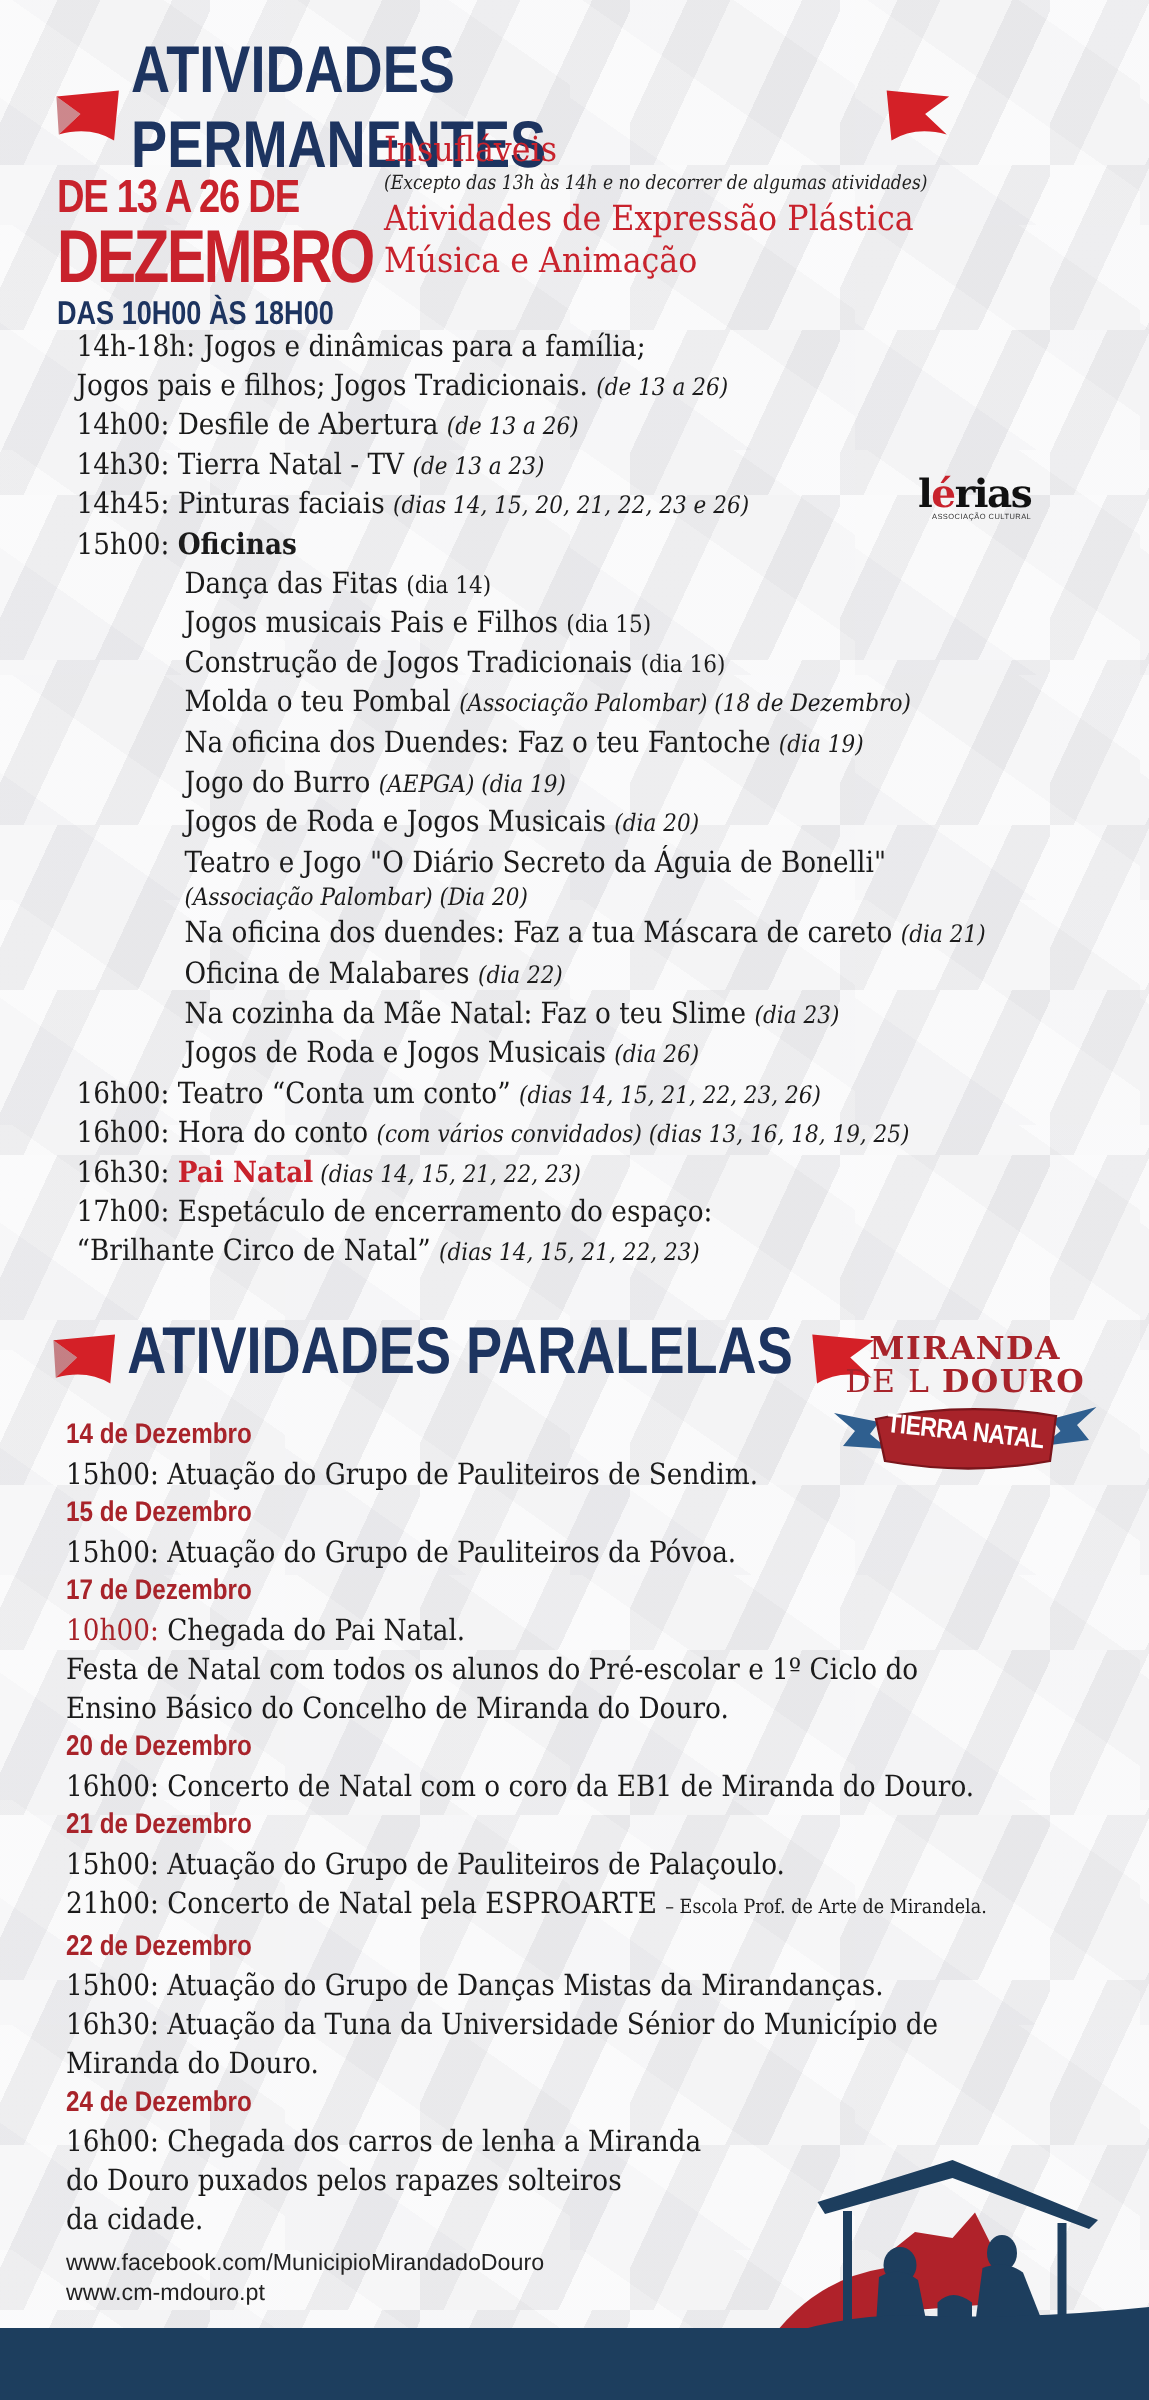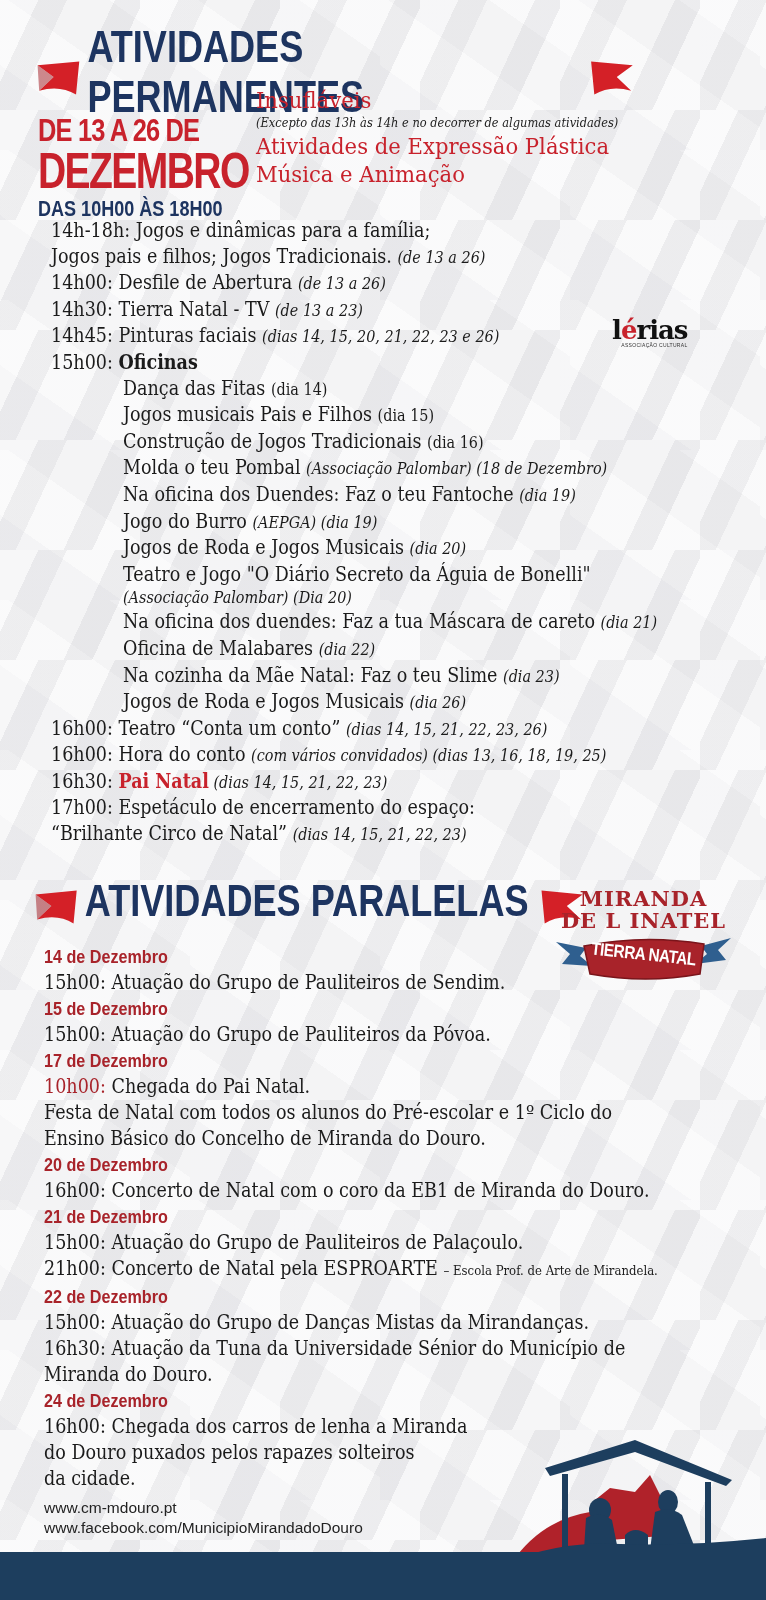--- a/index.html
+++ b/index.html
@@ -66,21 +66,21 @@
   .links { margin-top: 6px; font-family: "Liberation Sans", "DejaVu Sans", sans-serif; font-size: 15.5px; line-height: 20px; color: #222; }
 
   
   .lerias { position: absolute; left: 612px; top: 318px; text-align: right; }
   .lerias-word { font-family: "DejaVu Serif", serif; font-weight: bold; font-size: 26px; color: #111; letter-spacing: -1px; line-height: 24px; }
   .lerias-word .e { color: #c8222c; }
   .lerias-sub { font-family: "Liberation Sans", sans-serif; font-size: 5px; letter-spacing: 0.3px; color: #333; }
 
   .miranda-logo { position: absolute; left: 556px; top: 888px; width: 175px; text-align: center; }
   .ml-1, .ml-2 { font-family: "DejaVu Serif", serif; font-weight: bold; color: #a8232a; font-size: 21px; line-height: 22px; letter-spacing: 1px; }
-  .ml-2 .thin { font-weight: bold; }
+  .ml-2 .thin { font-weight: normal; }
   .ml-ribbon { position: relative; height: 50px; margin-top: 2px; }
   .ml-ribbon svg { position: absolute; left: 0; top: 0; }
   .ml-ribbon-text {
     position: absolute; left: 0; right: 0; top: 10px; text-align: center;
     font-family: "Liberation Sans", sans-serif; font-weight: bold; color: #fff; font-size: 18px;
     letter-spacing: -0.5px; transform: rotate(6deg) scaleX(0.85);
   }
 
   .footer-band { position: absolute; left: 0; top: 1552px; width: 766px; height: 48px; background: #1d3e5e; }
   .nativity { position: absolute; left: 500px; top: 1440px; width: 266px; height: 125px; }
@@ -160,21 +160,21 @@
   <span>ATIVIDADES PARALELAS</span>
   <span class="flag" style="width:54px;height:34px;margin-left:14px;">
     <svg viewBox="0 0 56 34">
         <path d="M54 4 L2 0 L6 34 Q26 24 52 30 L34 16 Z" fill="#d42027"></path>
       </svg>
   </span>
 </div>
 
 <div class="miranda-logo">
   <div class="ml-1">MIRANDA</div>
-  <div class="ml-2"><span class="thin">DE L </span><span>INATEL</span></div>
+  <div class="ml-2"><span class="thin">DE L </span><span>DOURO</span></div>
   <div class="ml-ribbon">
     <svg width="175" height="50" viewBox="0 0 175 50">
       <path d="M0 8 L30 14 L24 22 L36 32 L6 30 L14 20 Z" fill="#2f5f8f"></path>
       <path d="M175 4 L145 12 L151 20 L139 30 L170 26 L162 16 Z" fill="#2f5f8f"></path>
       <path d="M28 12 Q88 0 148 10 L144 40 Q90 50 34 40 Z" fill="#a8232a" stroke="#7a151b" stroke-width="1.5"></path>
     </svg>
     <div class="ml-ribbon-text">TIERRA NATAL</div>
   </div>
 </div>
 
@@ -201,22 +201,22 @@
   <div class="par-row">15h00: Atuação do Grupo de Danças Mistas da Mirandanças.</div>
   <div class="par-row">16h30: Atuação da Tuna da Universidade Sénior do Município de</div>
   <div class="par-row">Miranda do Douro.</div>
 
   <div class="par-date">24 de Dezembro</div>
   <div class="par-row">16h00: Chegada dos carros de lenha a Miranda</div>
   <div class="par-row">do Douro puxados pelos rapazes solteiros</div>
   <div class="par-row">da cidade.</div>
 
   <div class="links">
+    <div>www.facebook.com/MunicipioMirandadoDouro</div>
     <div>www.cm-mdouro.pt</div>
-    <div>www.facebook.com/MunicipioMirandadoDouro</div>
   </div>
 </div>
 
 <div class="nativity">
   <svg width="266" height="125" viewBox="0 0 266 125">
     <path d="M10 125 Q40 80 90 72 L110 72 L110 125 Z" fill="#b0222a"></path>
     <path d="M95 60 L110 48 L135 52 L150 35 L160 55 L170 58 L175 95 L110 100 Z" fill="#b0222a"></path>
     <path d="M45 28 L135 0 L232 40 L226 46 L135 12 L50 36 Z" fill="#1d3e5e"></path>
     <rect x="62" y="34" width="6" height="75" fill="#1d3e5e"></rect>
     <rect x="205" y="42" width="6" height="70" fill="#1d3e5e"></rect>

